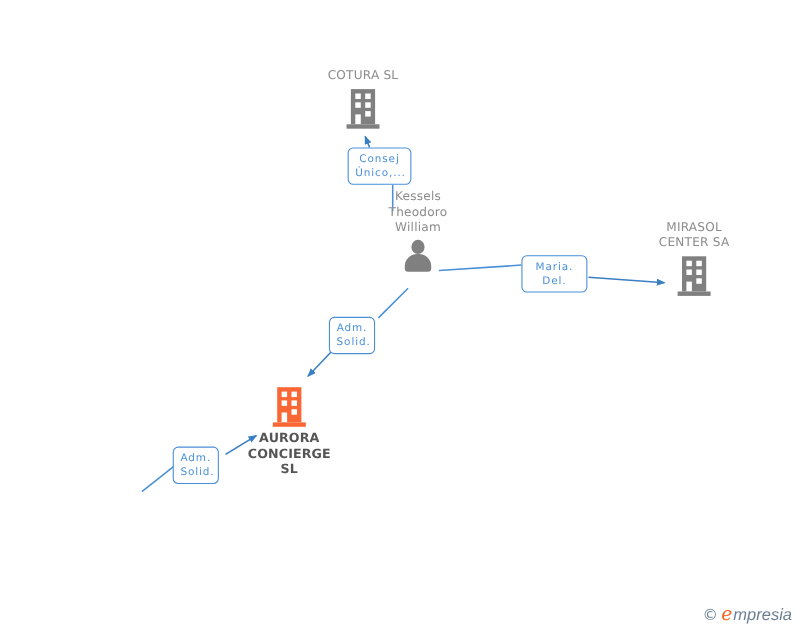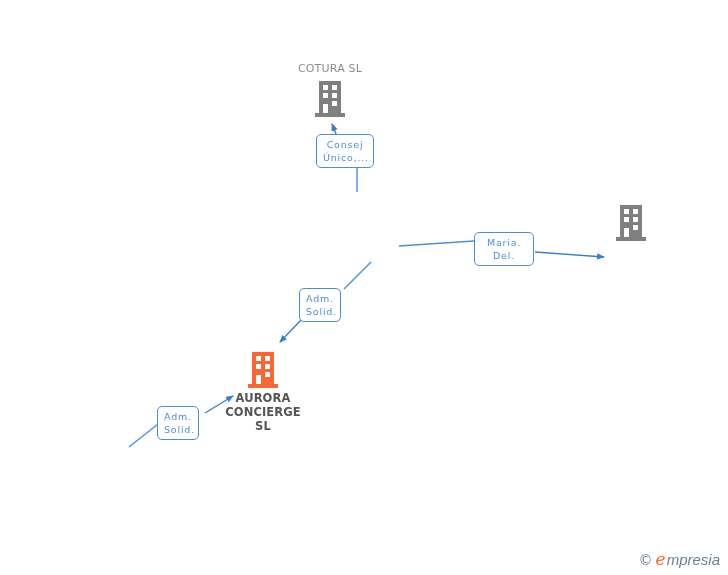--- a/index.html
+++ b/index.html
@@ -199,25 +199,36 @@
       <div class="w" style="left:17px; top:12px;"></div>
       <div class="w" style="left:17px; top:20px;"></div>
       <div class="door"></div>
       <div class="base"></div>
     </div>
   </div>
 
   <div class="chip" style="left:316px; top:134px; width:58px;">Consej
 Único,...</div>
 
+  <div class="node" style="left:332px; top:172px; width:96px;">
+    <div class="node-label">Kessels
+Theodoro
+William</div>
+    <div class="person" style="color:#808080; margin-top:4px;">
+      <div class="head"></div>
+      <div class="body"></div>
+    </div>
+  </div>
 
   <div class="chip" style="left:474px; top:232px; width:60px;">Maria.
 Del.</div>
 
   <div class="node" style="left:578px; top:200px; width:106px;">
+    <div class="node-label company">MIRASOL
+CENTER SA</div>
     <div class="bldg" style="color:#808080; margin-top:5px;">
       <div class="body"></div>
       <div class="w" style="left:8px;  top:4px;"></div>
       <div class="w" style="left:17px; top:4px;"></div>
       <div class="w" style="left:8px;  top:12px;"></div>
       <div class="w" style="left:17px; top:12px;"></div>
       <div class="w" style="left:17px; top:20px;"></div>
       <div class="door"></div>
       <div class="base"></div>
     </div>

